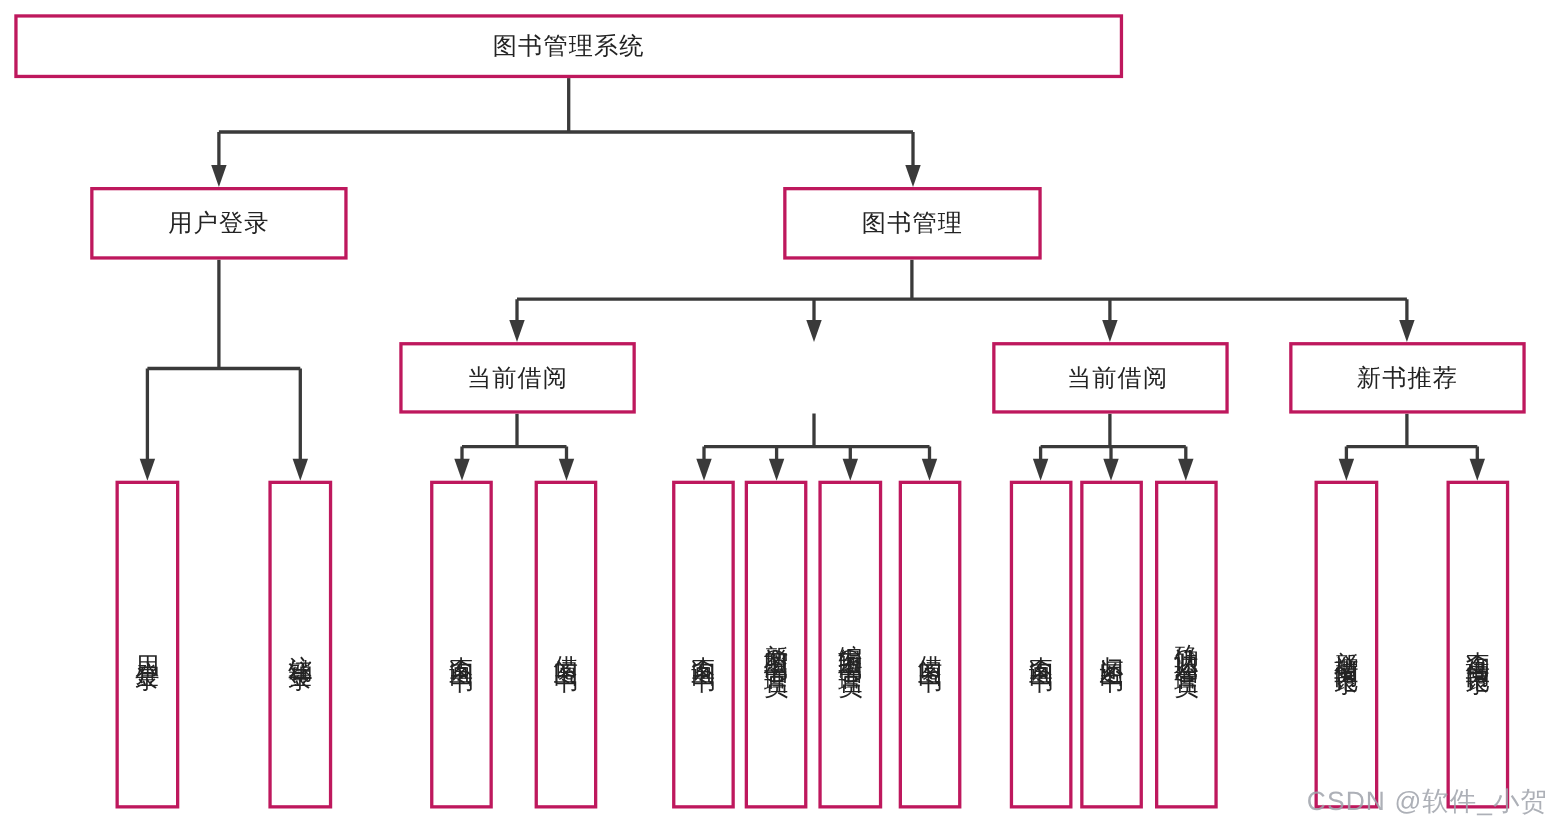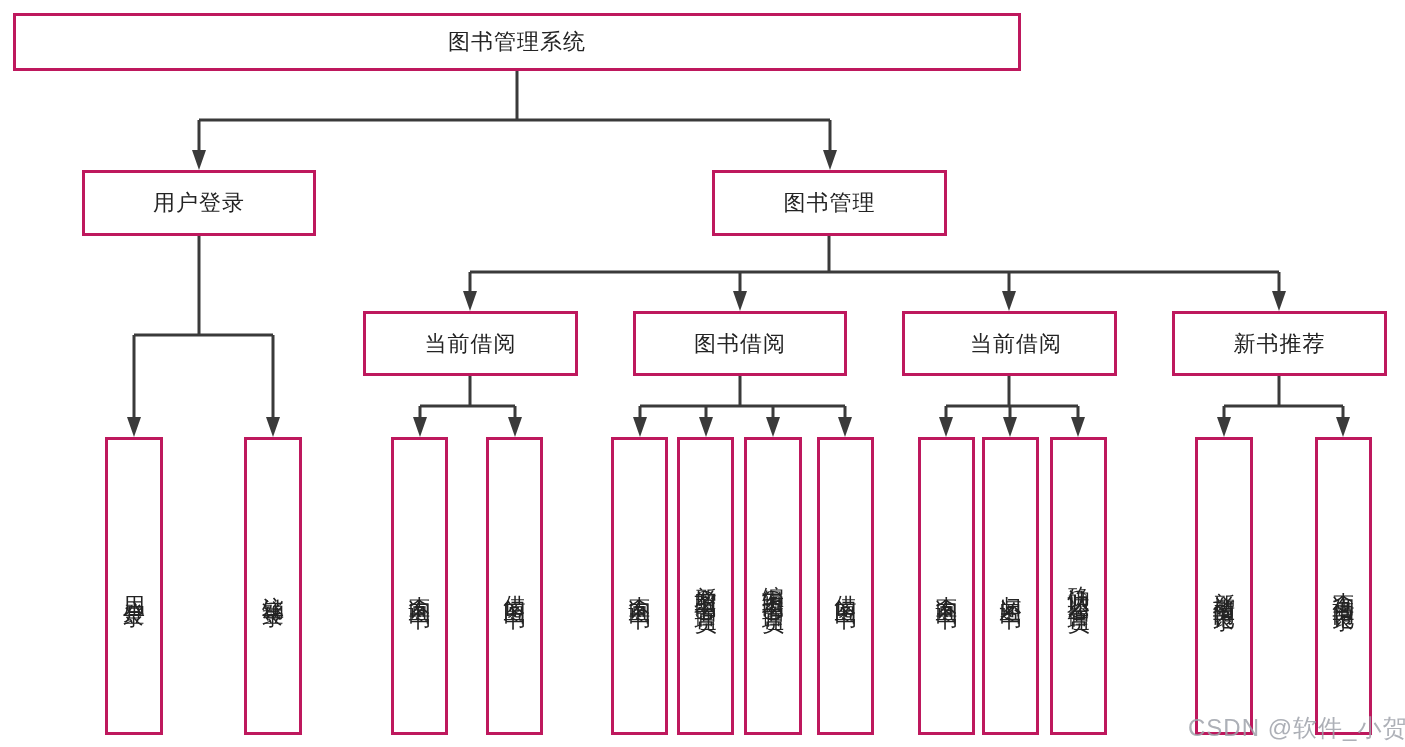--- a/index.html
+++ b/index.html
@@ -128,23 +128,20 @@
   <div class="node hbox n-user-login">
     <span>用户登录</span>
   </div>
   <div class="node hbox n-book-mgmt">
     <span>图书管理</span>
   </div>
 
   <div class="node hbox n-new-book-rec">
     <span>当前借阅</span>
   </div>
-  <div class="node hbox n-book-borrow">
-    <span>图书借阅</span>
-  </div>
   <div class="node hbox n-current-borrow">
     <span>当前借阅</span>
   </div>
   <div class="node hbox n-borrow-records">
     <span>新书推荐</span>
   </div>
 
   <div class="node vbox l-user-login">
     <span>用户登录</span>
   </div>

